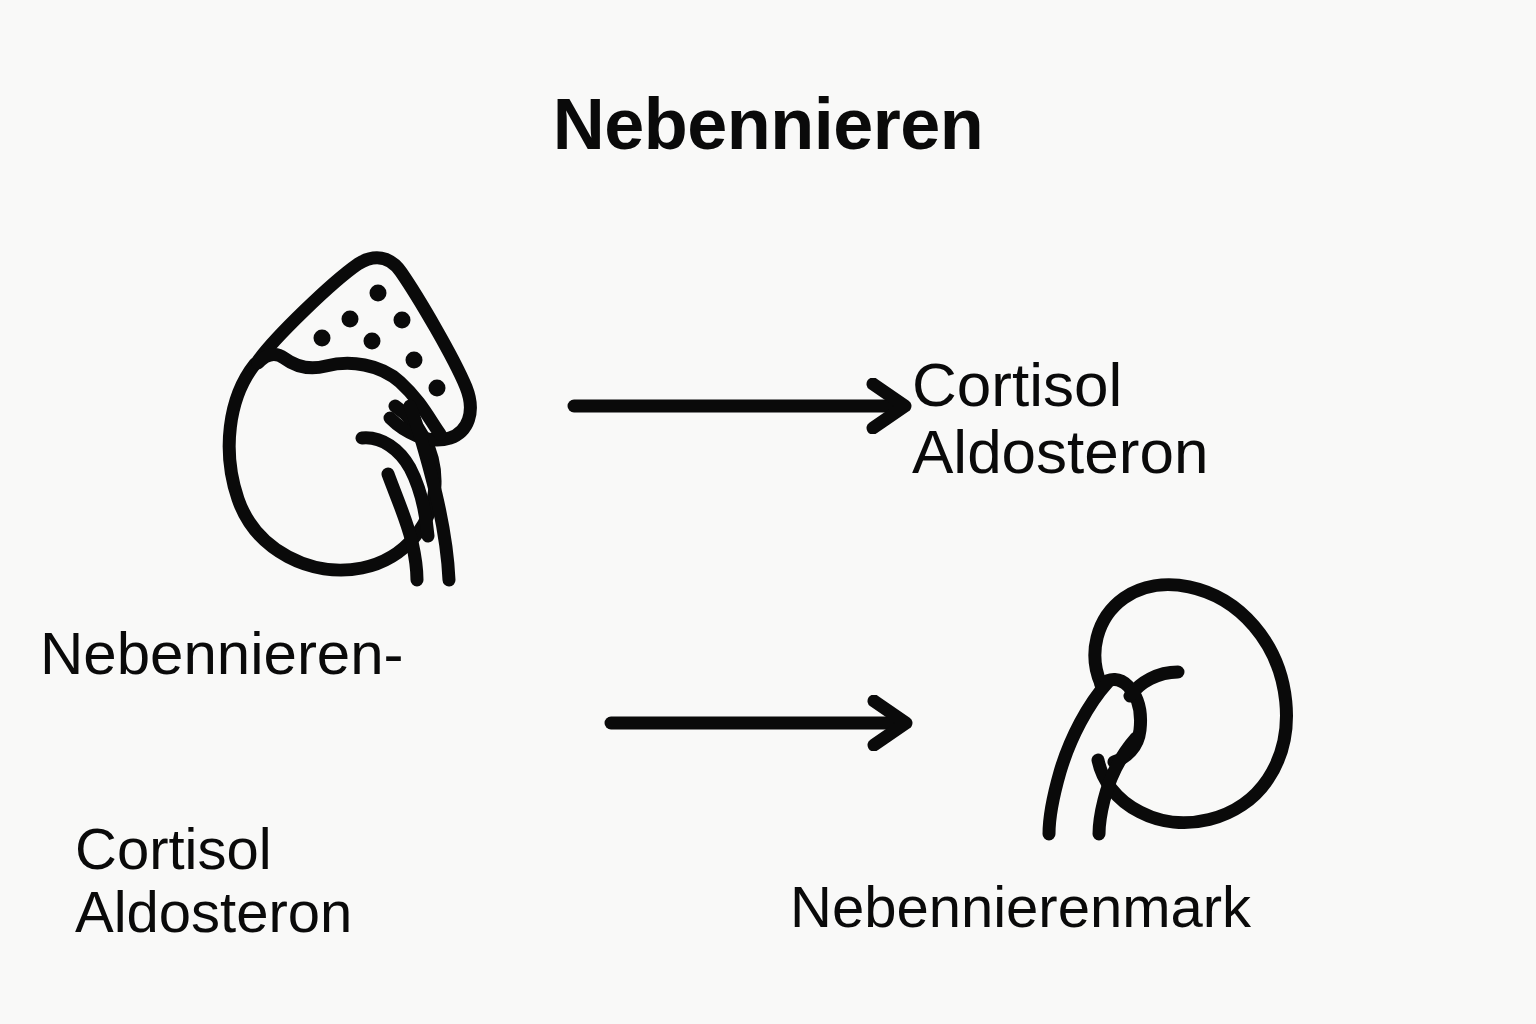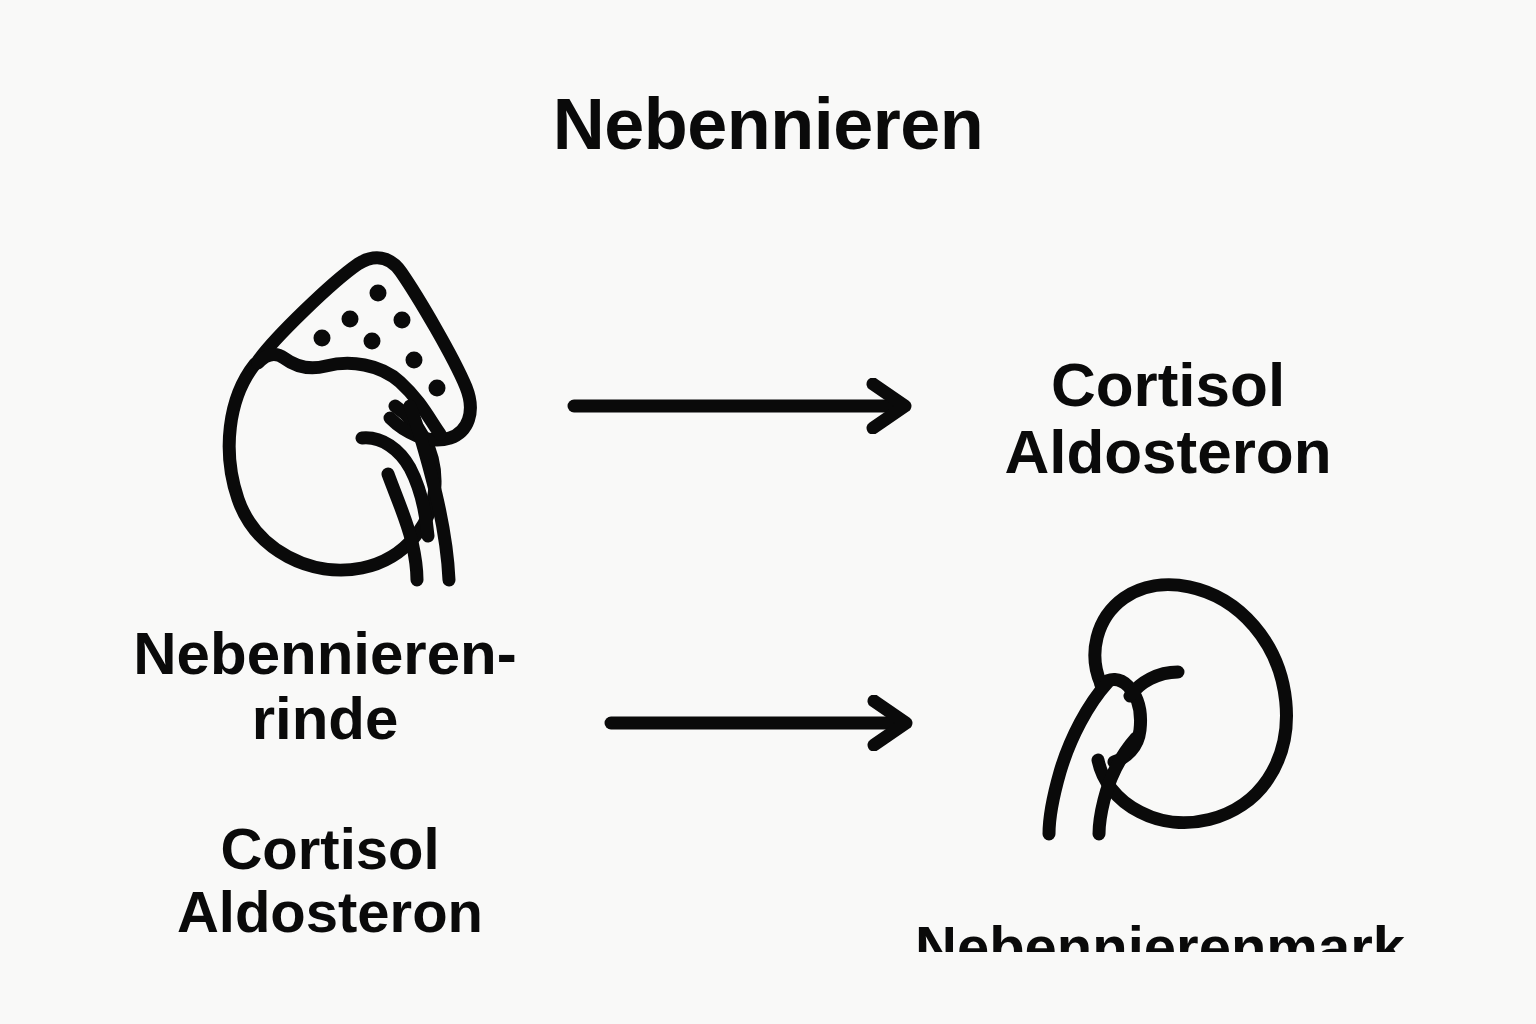--- a/index.html
+++ b/index.html
@@ -61,22 +61,21 @@
   #arrow-cortex-to-medulla {
     left: 602px;
     top: 695px;
     width: 316px;
     height: 56px;
   }
 
   
   .label {
     position: absolute;
-    text-align: center;
-    font-weight: 700;
+    font-weight: 400;
     line-height: 1.08;
   }
   #label-hormones-right {
     left: 912px;
     top: 352px;
     width: 512px;
     font-size: 62px;
   }
   #label-cortex {
     left: 40px;
@@ -89,21 +88,20 @@
     top: 818px;
     width: 510px;
     font-size: 58px;
   }
   #label-medulla {
     left: 790px;
     top: 876px;
     width: 740px;
     font-size: 58px;
     white-space: nowrap;
-    margin-top: 40px;
   }
   .label .ln { display: block; }
 </style>
 </head>
 <body>
 
 <div id="canvas">
 
   <div id="page-title">Nebennieren</div>
 
@@ -194,21 +192,20 @@
     </g>
   </svg>
 
   <div id="label-hormones-right" class="label">
     <span class="ln">Cortisol</span>
     <span class="ln">Aldosteron</span>
   </div>
 
   <div id="label-cortex" class="label">
     <span class="ln">Nebennieren-</span>
-    <span class="ln">rinde</span>
   </div>
 
   <div id="label-hormones-left" class="label">
     <span class="ln">Cortisol</span>
     <span class="ln">Aldosteron</span>
   </div>
 
   <div id="label-medulla" class="label">Nebennierenmark</div>
 
 </div>

